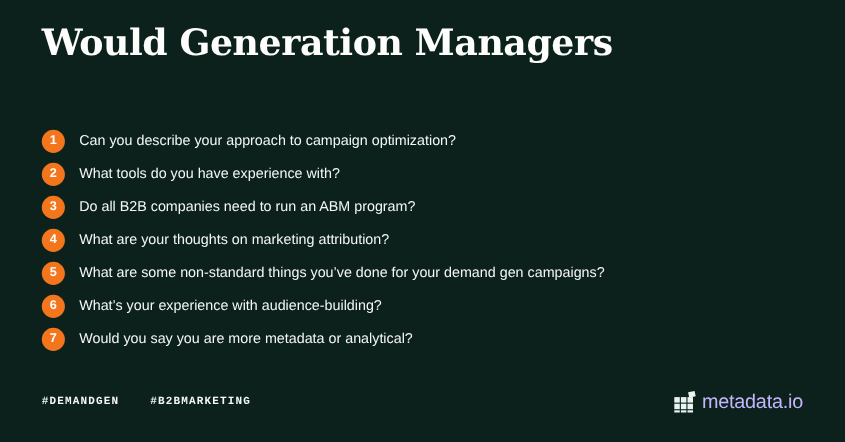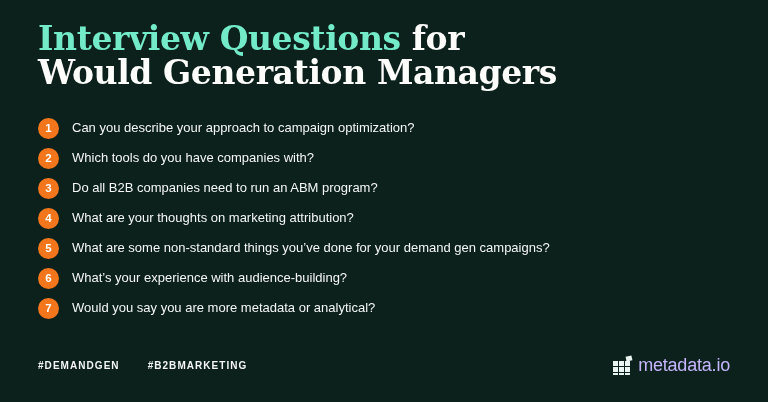--- a/index.html
+++ b/index.html
@@ -92,21 +92,21 @@
   }
   .tags {
     display: flex;
     align-items: center;
   }
   .tag {
     color: #f3f6f4;
     font-size: 10px;
     font-weight: bold;
     letter-spacing: 1.05px;
-    font-family: Liberation Sans, sans-serif;
+    font-family: Liberation Mono, monospace;
   }
   .tag + .tag {
     margin-left: 28px;
     text-align: right;
   }
 
   .logo {
     display: flex;
     align-items: center;
   }
@@ -129,34 +129,33 @@
     letter-spacing: -0.2px;
     font-family: "Liberation Sans", sans-serif;
   }
 </style>
 </head>
 <body>
 
 <div class="slide">
 
   <div class="title-block">
-    <div class="title-line"><span class="title-accent">Interview Questions</span> <span class="title-plain">for</span></div>
     <div class="title-line title-plain">Would Generation Managers</div>
   </div>
 
   <div class="q-list">
 
     <div class="q-row">
       <div class="q-badge">1</div>
       <div class="q-text">Can you describe your approach to campaign optimization?</div>
     </div>
 
     <div class="q-row">
       <div class="q-badge">2</div>
-      <div class="q-text">Which tools do you have companies with?</div>
+      <div class="q-text">What tools do you have experience with?</div>
     </div>
 
     <div class="q-row">
       <div class="q-badge">3</div>
       <div class="q-text">Do all B2B companies need to run an ABM program?</div>
     </div>
 
     <div class="q-row">
       <div class="q-badge">4</div>
       <div class="q-text">What are your thoughts on marketing attribution?</div>

